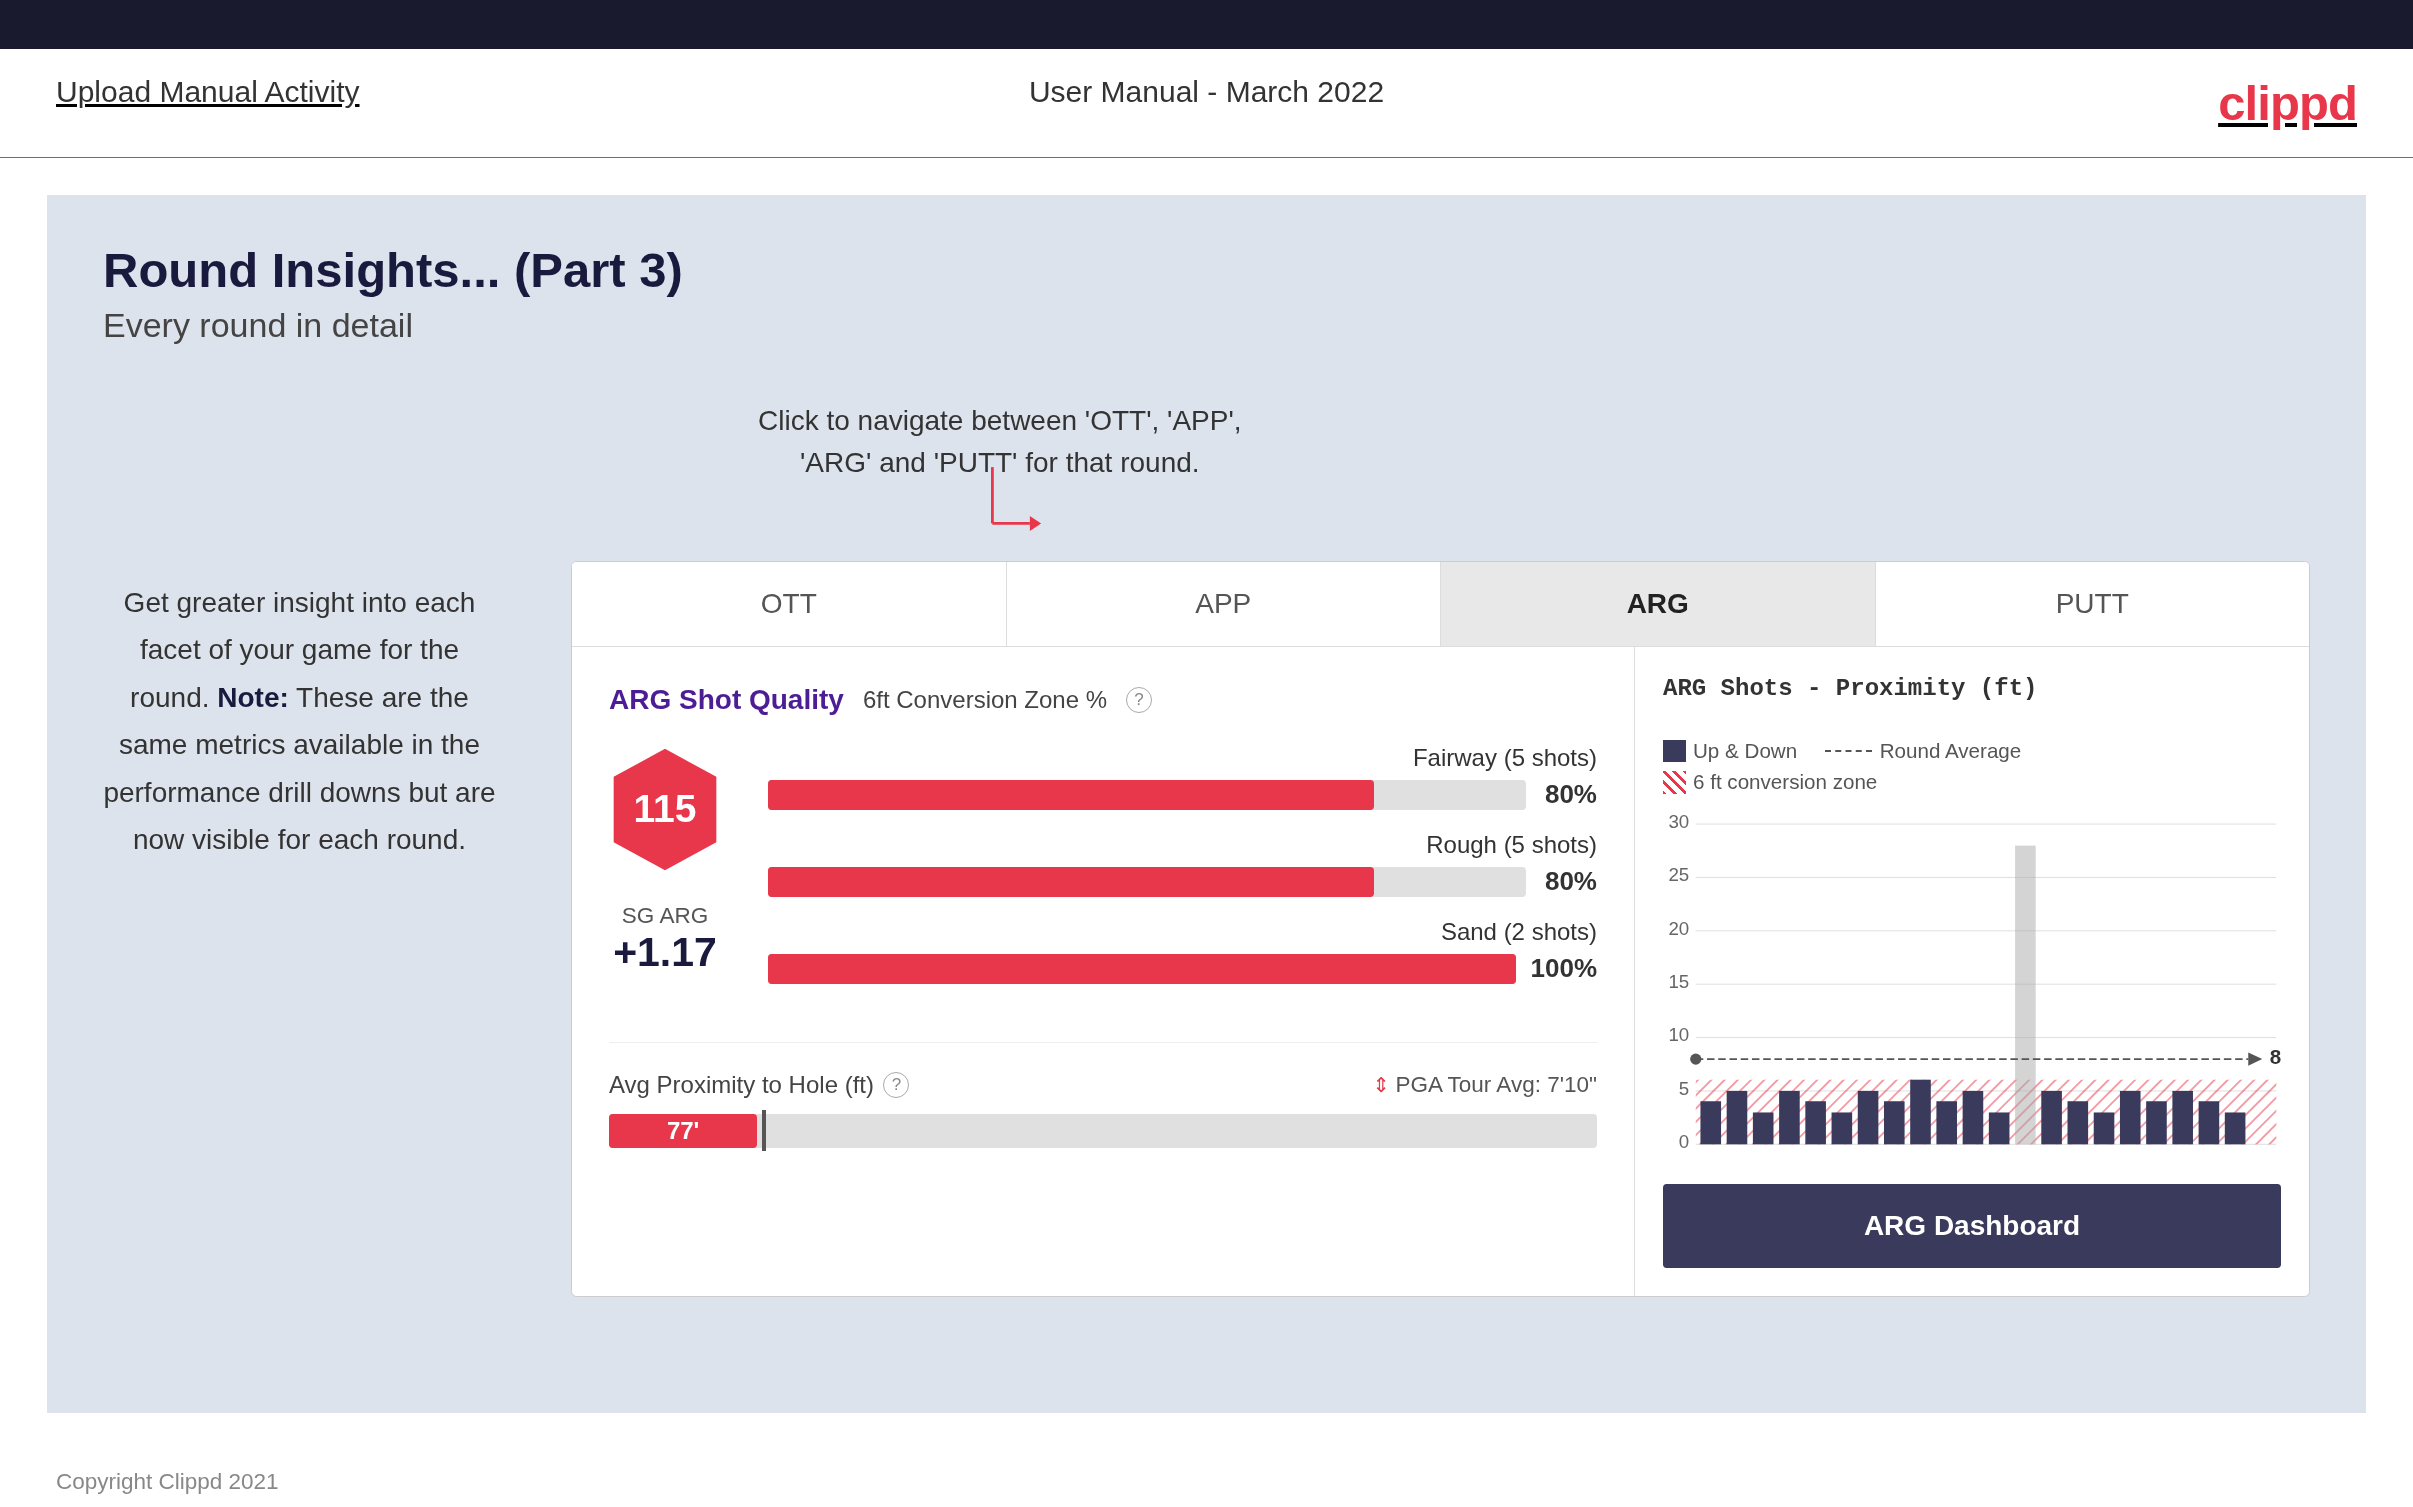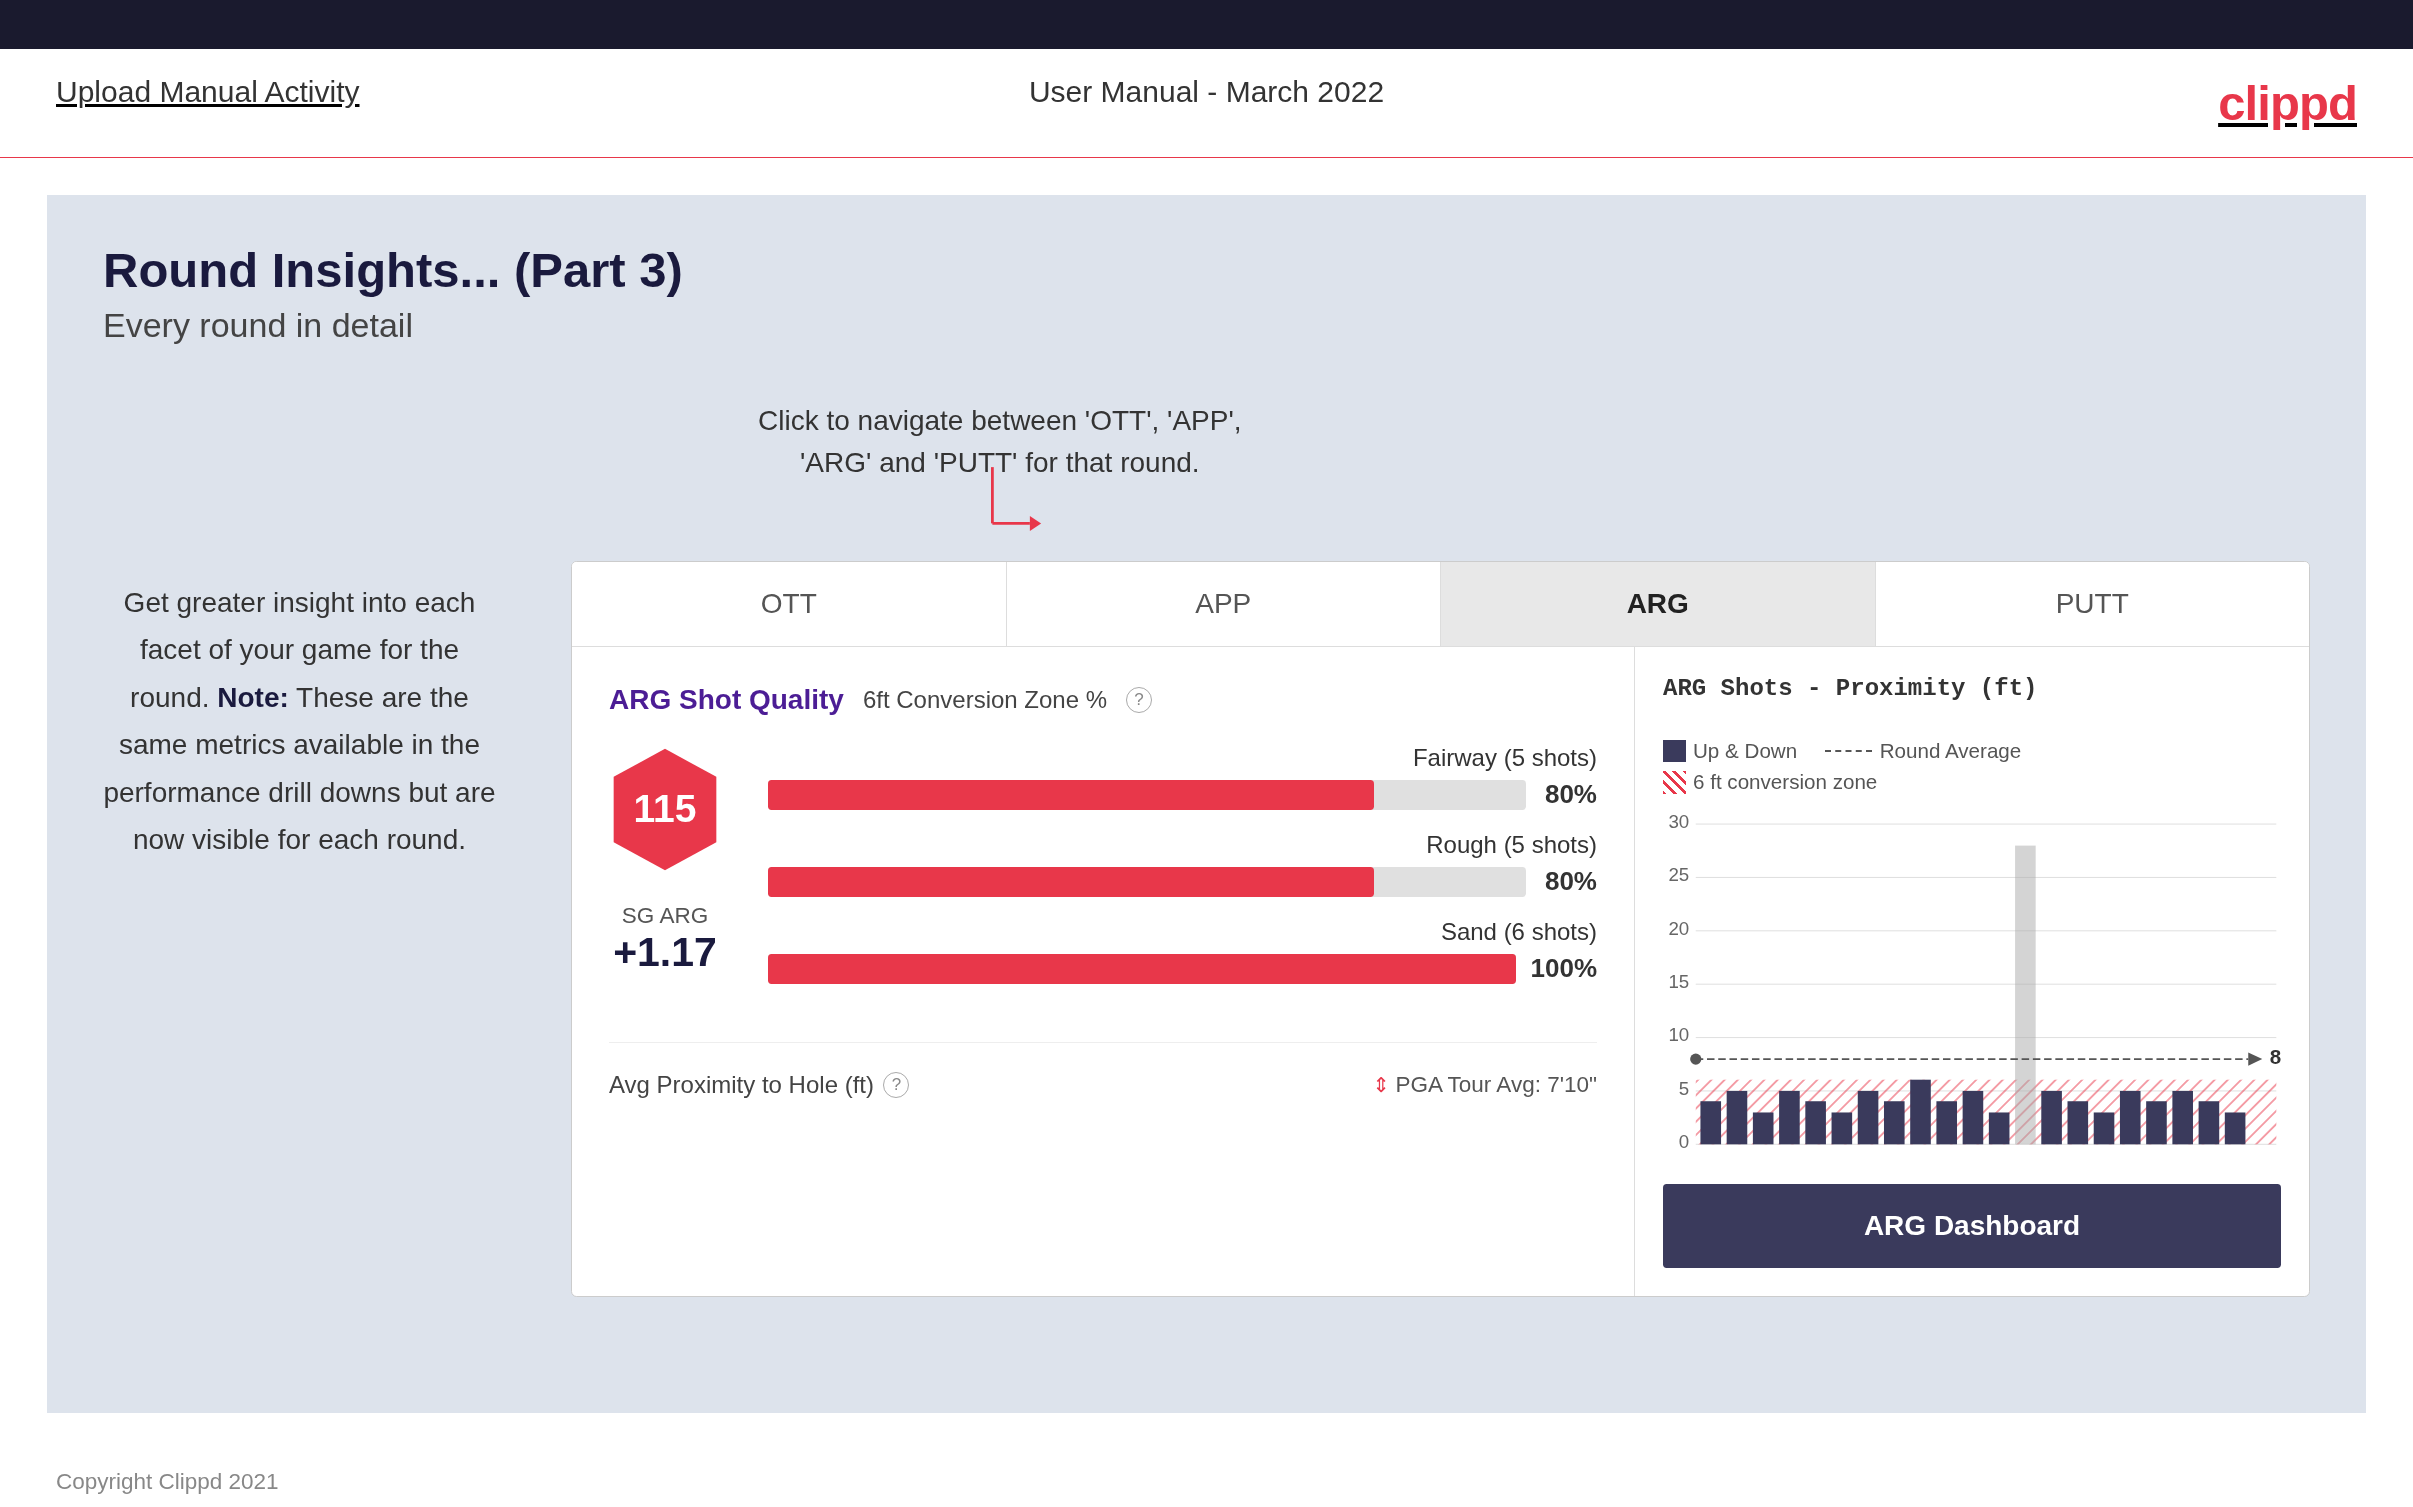--- a/index.html
+++ b/index.html
@@ -492,41 +492,47 @@
                   <div class="bar-label">Rough (5 shots)</div>
                   <div class="bar-wrapper">
                     <div class="bar-track">
                       <div class="bar-fill" style="width:80%"></div>
                     </div>
                     <div class="bar-pct">80%</div>
                   </div>
                 </div>
 
                 <div class="bar-row">
-                  <div class="bar-label">Sand (6 shots)</div>
+                  <div class="bar-label">Sand (2 shots)</div>
                   <div class="bar-wrapper">
                     <div class="bar-track">
                       <div class="bar-fill" style="width:100%"></div>
                     </div>
                     <div class="bar-pct">100%</div>
                   </div>
                 </div>
               </div>
             </div>
 
             <div class="proximity-section">
               <div class="proximity-header">
                 <div class="proximity-label">
                   <span>Avg Proximity to Hole (ft)</span>
                   <span class="help-icon">?</span>
                 </div>
                 <div class="pga-avg">
                   <span class="pga-indicator">⇕</span>
                   <span>PGA Tour Avg: 7'10"</span>
                 </div>
+              </div>
+              <div class="proximity-bar-track">
+                <div class="proximity-bar-fill" style="width:15%">
+                  <span class="proximity-value">77'</span>
+                </div>
+                <div class="proximity-cursor" style="left:15.5%"></div>
               </div>
             </div>
 
           </div>
 
           <div class="card-right">
 
             <div class="chart-header">
               <div style="display:flex; align-items:center; gap:28px; flex-wrap:wrap;">
                 <span class="chart-title">ARG Shots - Proximity (ft)</span>

